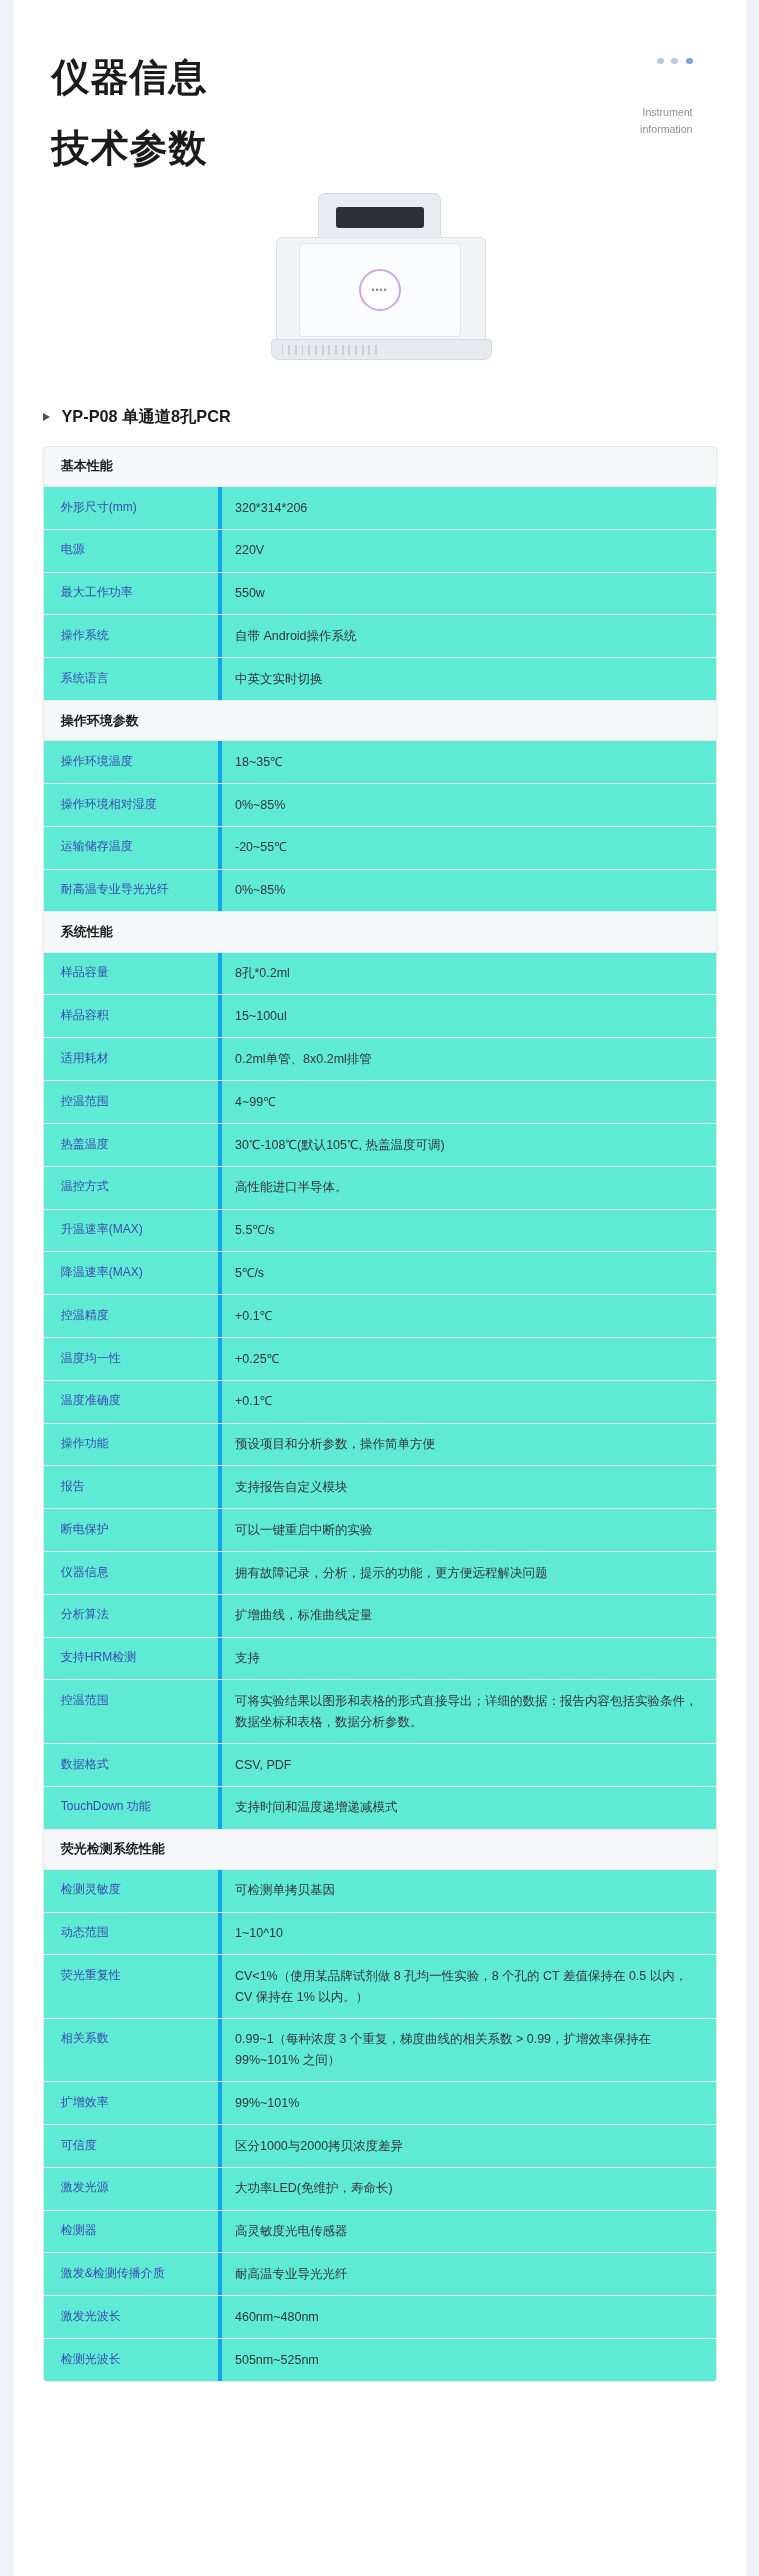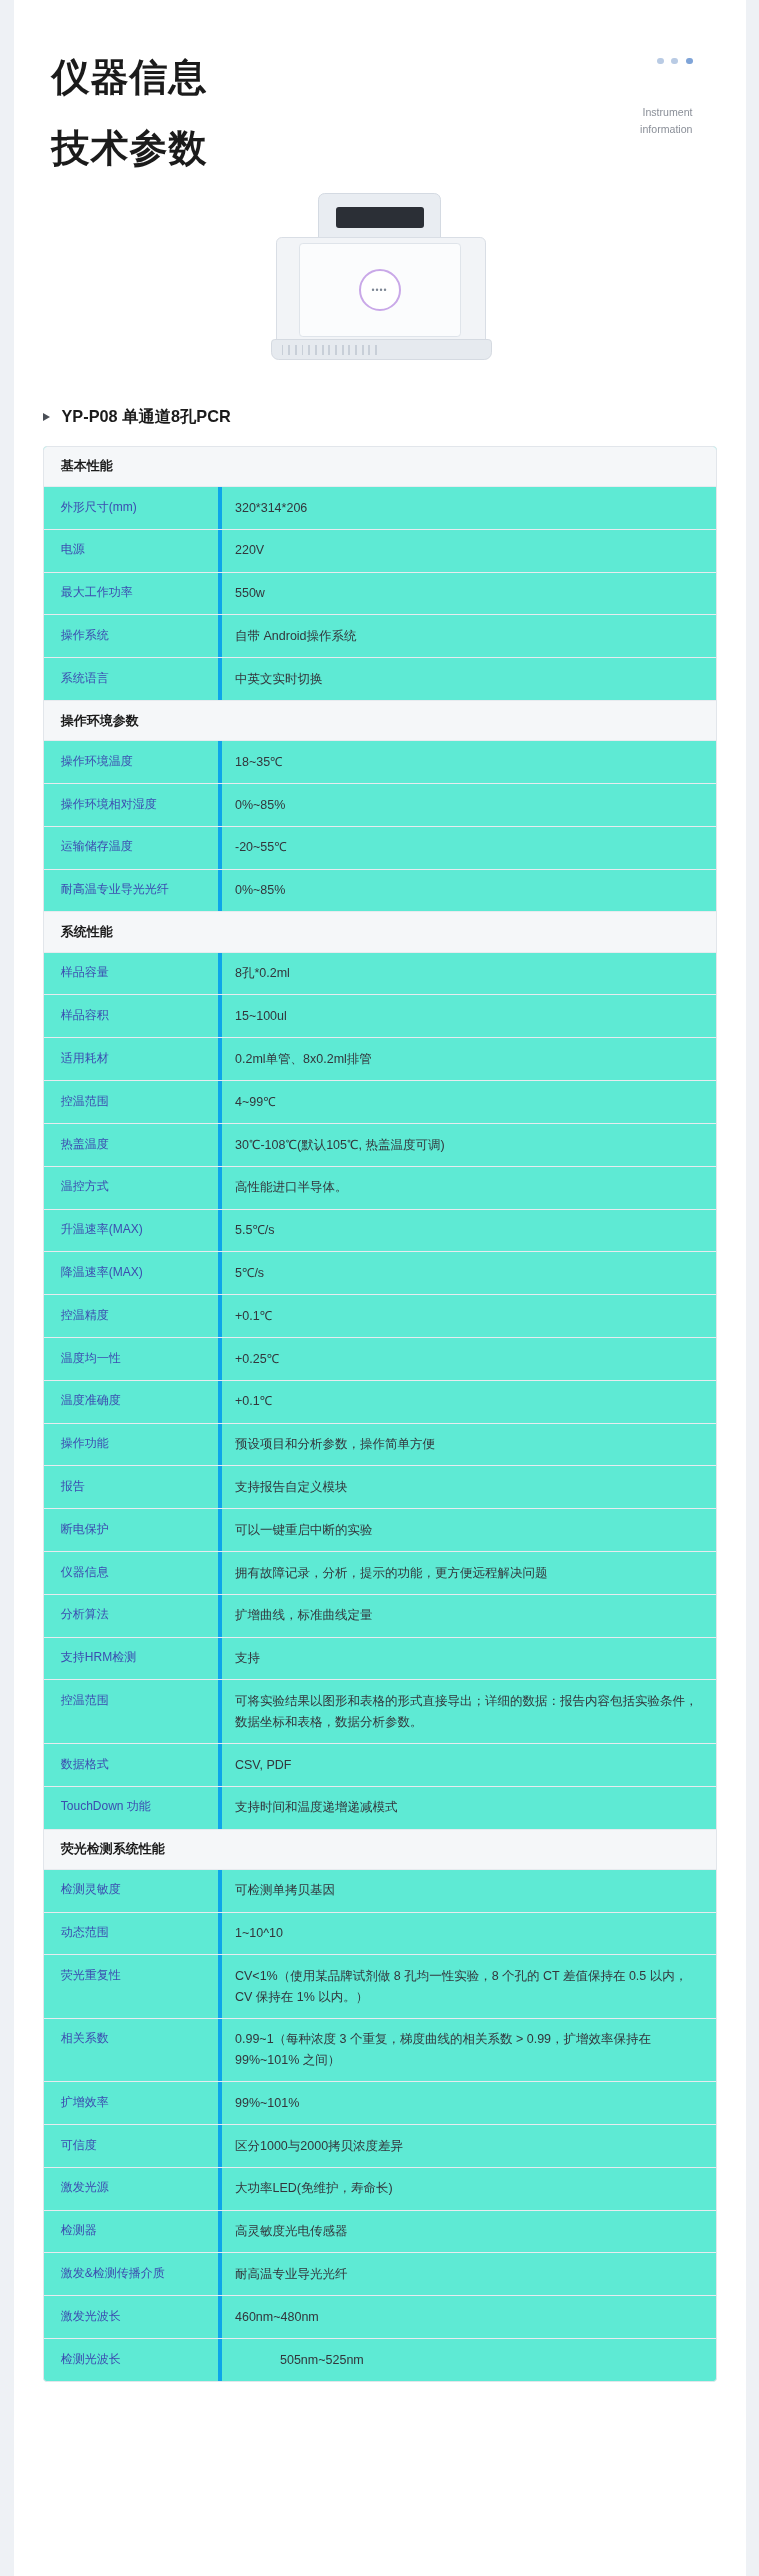--- a/index.html
+++ b/index.html
@@ -166,21 +166,21 @@
     border: 1px solid #e2e6eb;
     border-radius: 3.8px;
     overflow: hidden;
     background: #5eead4;
   }
   .row {
     display: flex;
     border-bottom: 1px solid #e8ebef;
     min-height: 38px;
   }
-  .row:last-child { border-bottom: none; gap: 45px; }
+  .row:last-child { border-bottom: none; }
   .sec-row {
     background: #f5f7f9;
     font-weight: bold;
     color: #1b1b1b;
     padding: 10.6px 0 10.6px 17.3px;
     font-size: 13px;
     border-bottom: 1px solid #e8ebef;
   }
   .cell-k {
     width: 178px;

